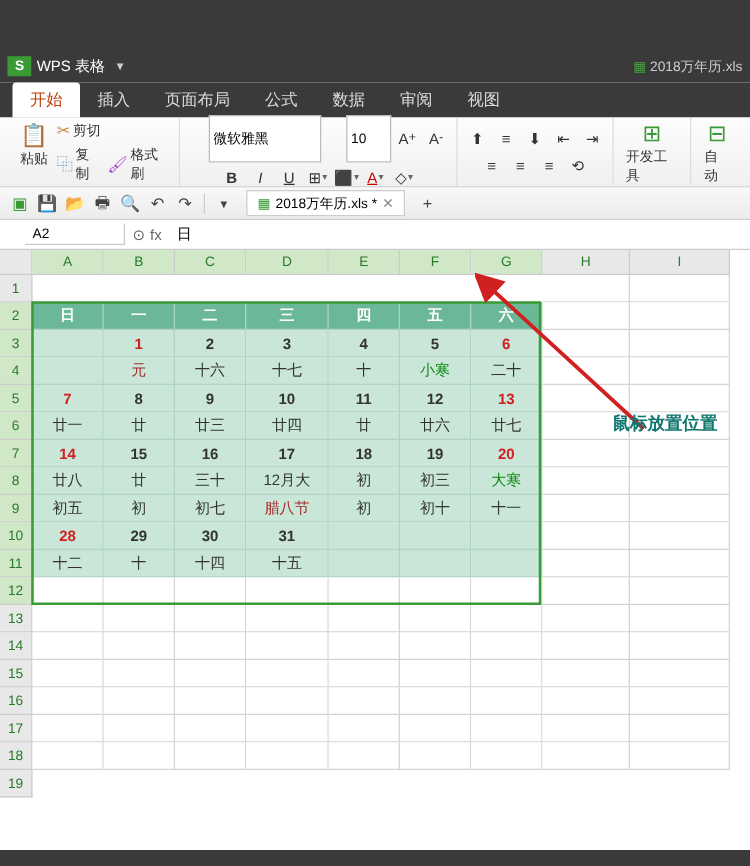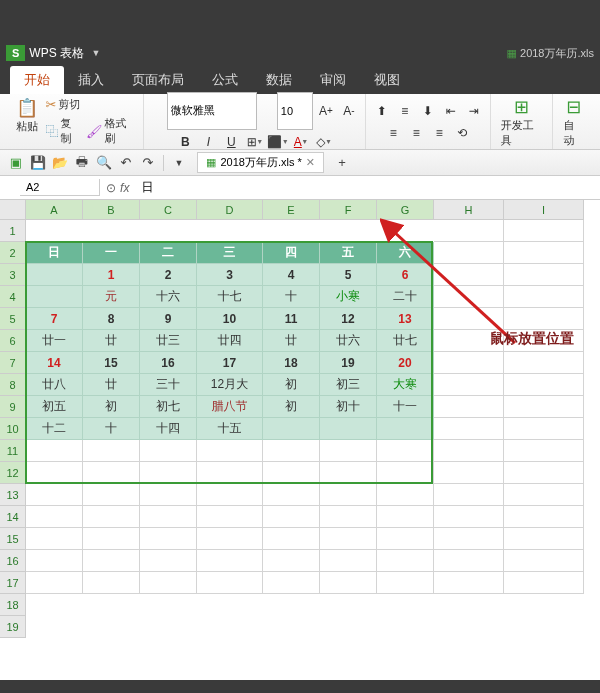--- a/index.html
+++ b/index.html
@@ -218,21 +218,21 @@
       position: absolute;
       border: 2px solid #3a9b36;
       pointer-events: none;
     }
     .arrow-svg {
       position: absolute;
       pointer-events: none;
     }
     .annotation {
       position: absolute;
-      color: #7f1d1d;
+      color: #0f766e;
       font-size: 14px;
       font-weight: bold;
     }
     .cw-a { width: 57px; } .cw-b { width: 57px; } .cw-c { width: 57px; }
     .cw-d { width: 66px; } .cw-e { width: 57px; } .cw-f { width: 57px; }
     .cw-g { width: 57px; } .cw-h { width: 70px; } .cw-i { width: 80px; }
   </style>
 </head>
 <body>
 
@@ -348,21 +348,21 @@
       <span>2018万年历.xls *</span>
       <span class="tab-x">✕</span>
     </div>
     <span class="qat-btn" style="margin-left:6px;">+</span>
   </div>
 
   <div class="name-box-row">
     <input class="name-box" value="A2" style="">
     <div class="fx-btns">
       <span>⊙</span>
-      <span style="font-style:italic;">fx</span>
+      <span style="">fx</span>
     </div>
     <input class="formula-bar" value="日" style="">
   </div>
 
   <div class="sheet-area">
     <div style="display:flex;flex-direction:column;">
       <div style="display:flex;">
         <div class="corner"></div>
         <div class="col-headers">
           <div class="col-h cw-a sel">A</div>
@@ -486,20 +486,31 @@
               <div class="cell cw-b cal-cell">初</div>
               <div class="cell cw-c cal-cell">初七</div>
               <div class="cell cw-d cal-cell c-darkred">腊八节</div>
               <div class="cell cw-e cal-cell">初</div>
               <div class="cell cw-f cal-cell">初十</div>
               <div class="cell cw-g cal-cell">十一</div>
               <div class="cell cw-h"></div>
               <div class="cell cw-i"></div>
             </div>
             <div class="grid-row">
+              <div class="cell cw-a cal-cell c-red">28</div>
+              <div class="cell cw-b cal-cell c-bold">29</div>
+              <div class="cell cw-c cal-cell c-bold">30</div>
+              <div class="cell cw-d cal-cell c-bold">31</div>
+              <div class="cell cw-e cal-cell"></div>
+              <div class="cell cw-f cal-cell"></div>
+              <div class="cell cw-g cal-cell"></div>
+              <div class="cell cw-h"></div>
+              <div class="cell cw-i"></div>
+            </div>
+            <div class="grid-row">
               <div class="cell cw-a cal-cell">十二</div>
               <div class="cell cw-b cal-cell">十</div>
               <div class="cell cw-c cal-cell">十四</div>
               <div class="cell cw-d cal-cell">十五</div>
               <div class="cell cw-e cal-cell"></div>
               <div class="cell cw-f cal-cell"></div>
               <div class="cell cw-g cal-cell"></div>
               <div class="cell cw-h"></div>
               <div class="cell cw-i"></div>
             </div>

